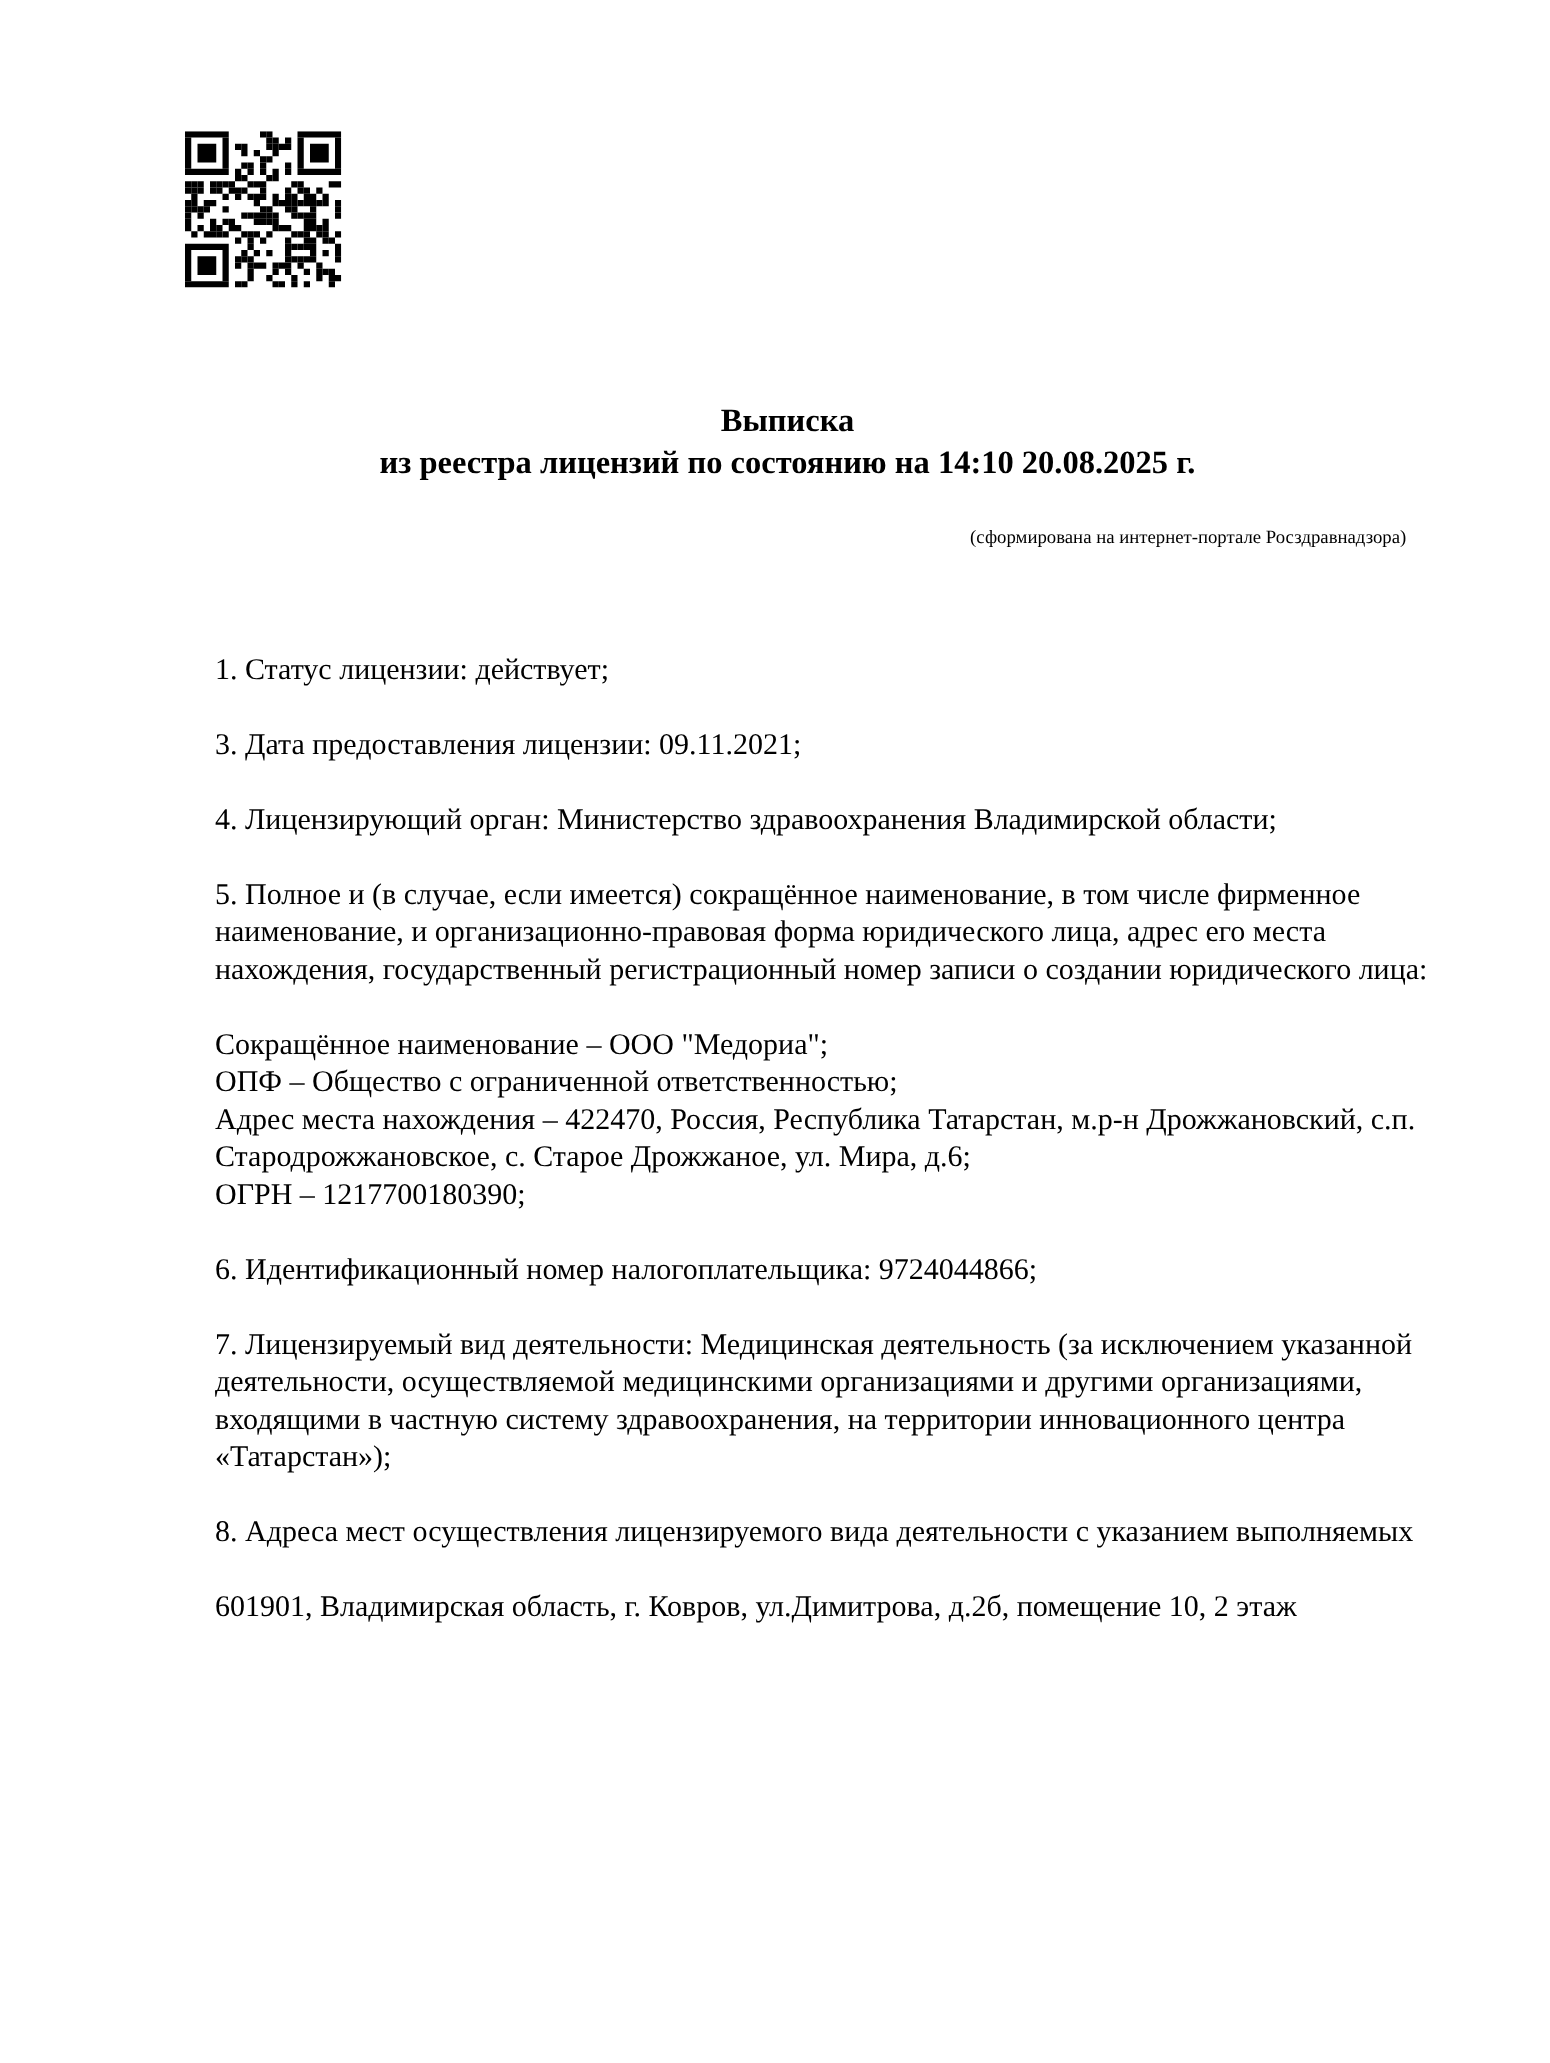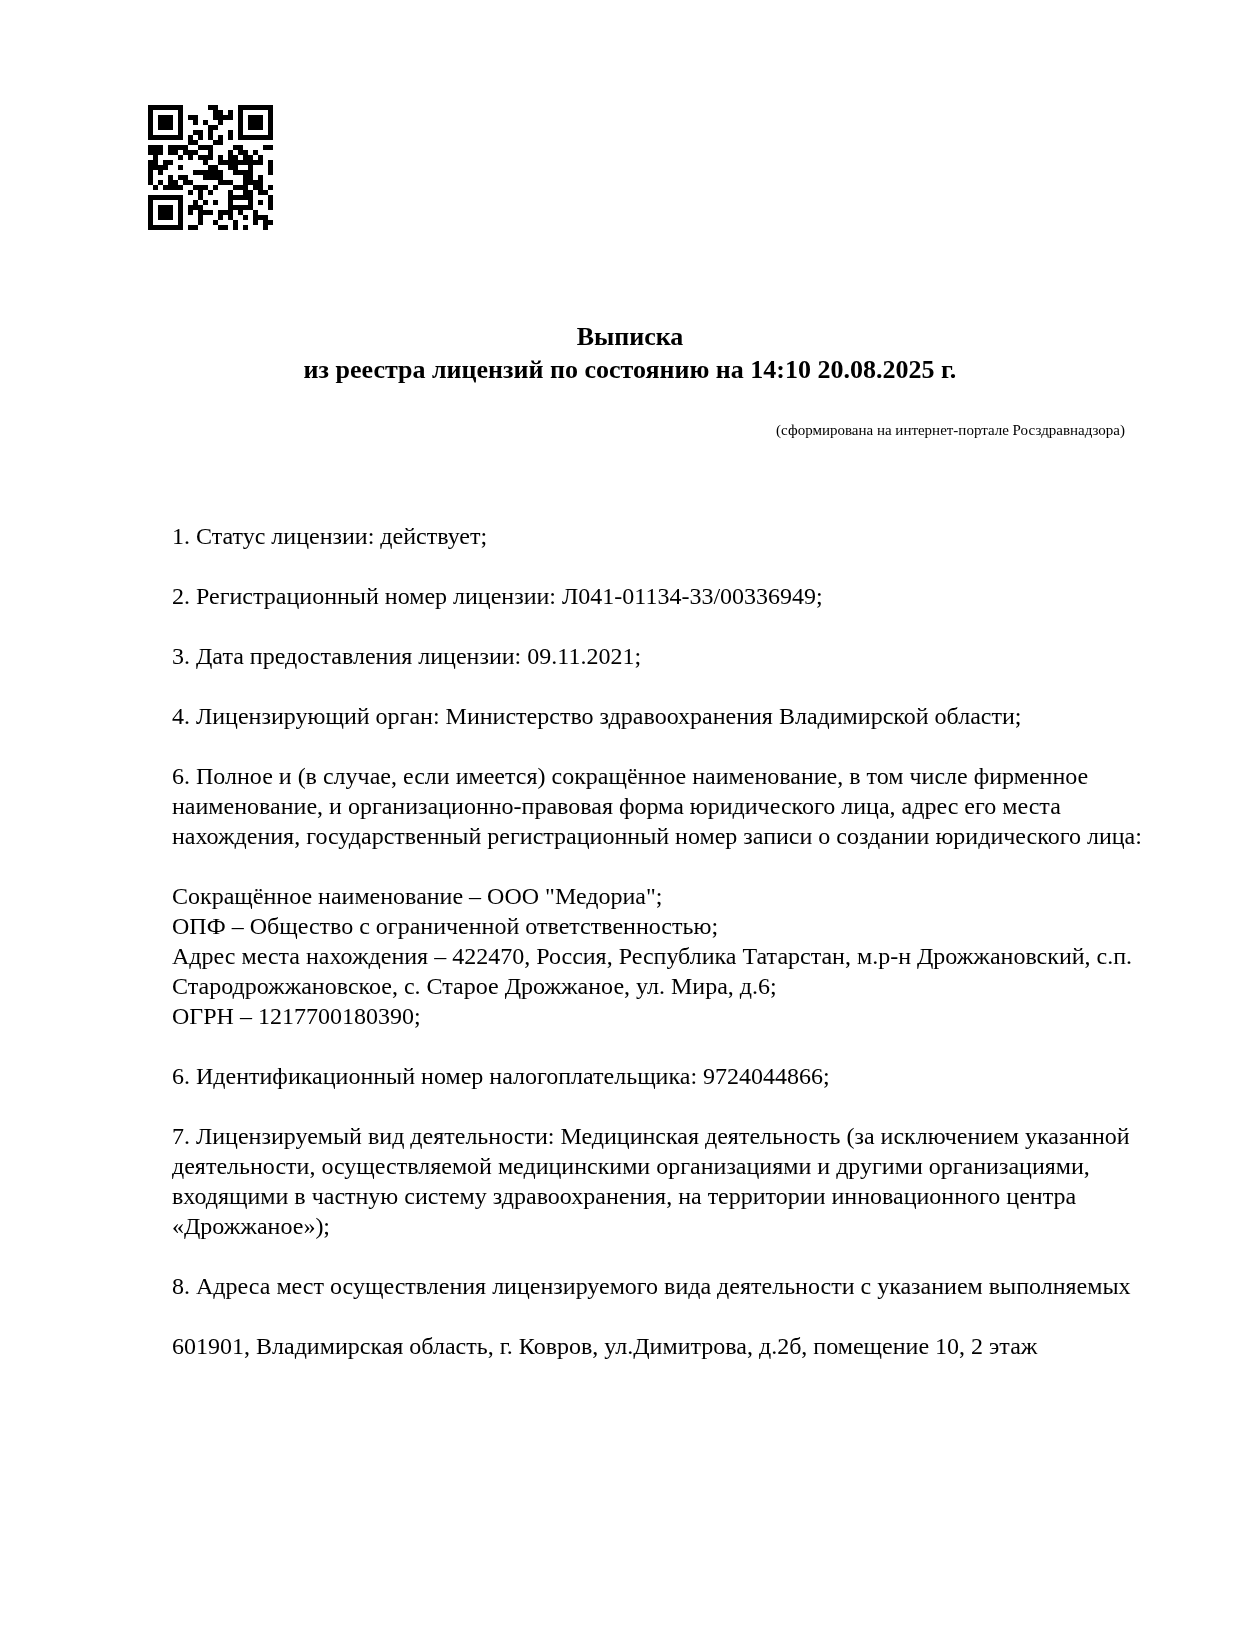--- a/index.html
+++ b/index.html
@@ -283,48 +283,45 @@
     <div>из реестра лицензий по состоянию на 14:10 20.08.2025 г.</div>
   </div>
 
   <div class="subtitle">(сформирована на интернет-портале Росздравнадзора)</div>
 
   <div class="content" id="content">
       <div class="para">
         <div class="line">1. Статус лицензии: действует;</div>
       </div>
       <div class="para">
-        <div class="line">2. Регистрационный номер лицензии: Л041-01134-33/00336949;</div>
-      </div>
-      <div class="para">
         <div class="line">3. Дата предоставления лицензии: 09.11.2021;</div>
       </div>
       <div class="para">
         <div class="line">4. Лицензирующий орган: Министерство здравоохранения Владимирской области;</div>
       </div>
       <div class="para">
-        <div class="line">6. Полное и (в случае, если имеется) сокращённое наименование, в том числе фирменное</div>
+        <div class="line">5. Полное и (в случае, если имеется) сокращённое наименование, в том числе фирменное</div>
         <div class="line">наименование, и организационно-правовая форма юридического лица, адрес его места</div>
         <div class="line">нахождения, государственный регистрационный номер записи о создании юридического лица:</div>
       </div>
       <div class="para">
         <div class="line">Сокращённое наименование – ООО "Медориа";</div>
         <div class="line">ОПФ – Общество с ограниченной ответственностью;</div>
         <div class="line">Адрес места нахождения – 422470, Россия, Республика Татарстан, м.р-н Дрожжановский, с.п.</div>
         <div class="line">Стародрожжановское, с. Старое Дрожжаное, ул. Мира, д.6;</div>
         <div class="line">ОГРН – 1217700180390;</div>
       </div>
       <div class="para">
         <div class="line">6. Идентификационный номер налогоплательщика: 9724044866;</div>
       </div>
       <div class="para">
         <div class="line">7. Лицензируемый вид деятельности: Медицинская деятельность (за исключением указанной</div>
         <div class="line">деятельности, осуществляемой медицинскими организациями и другими организациями,</div>
         <div class="line">входящими в частную систему здравоохранения, на территории инновационного центра</div>
-        <div class="line">«Дрожжаное»);</div>
+        <div class="line">«Татарстан»);</div>
       </div>
       <div class="para">
         <div class="line">8. Адреса мест осуществления лицензируемого вида деятельности с указанием выполняемых</div>
       </div>
       <div class="para">
         <div class="line">601901, Владимирская область, г. Ковров, ул.Димитрова, д.2б, помещение 10, 2 этаж</div>
       </div>
     </div>
 
 </div>

